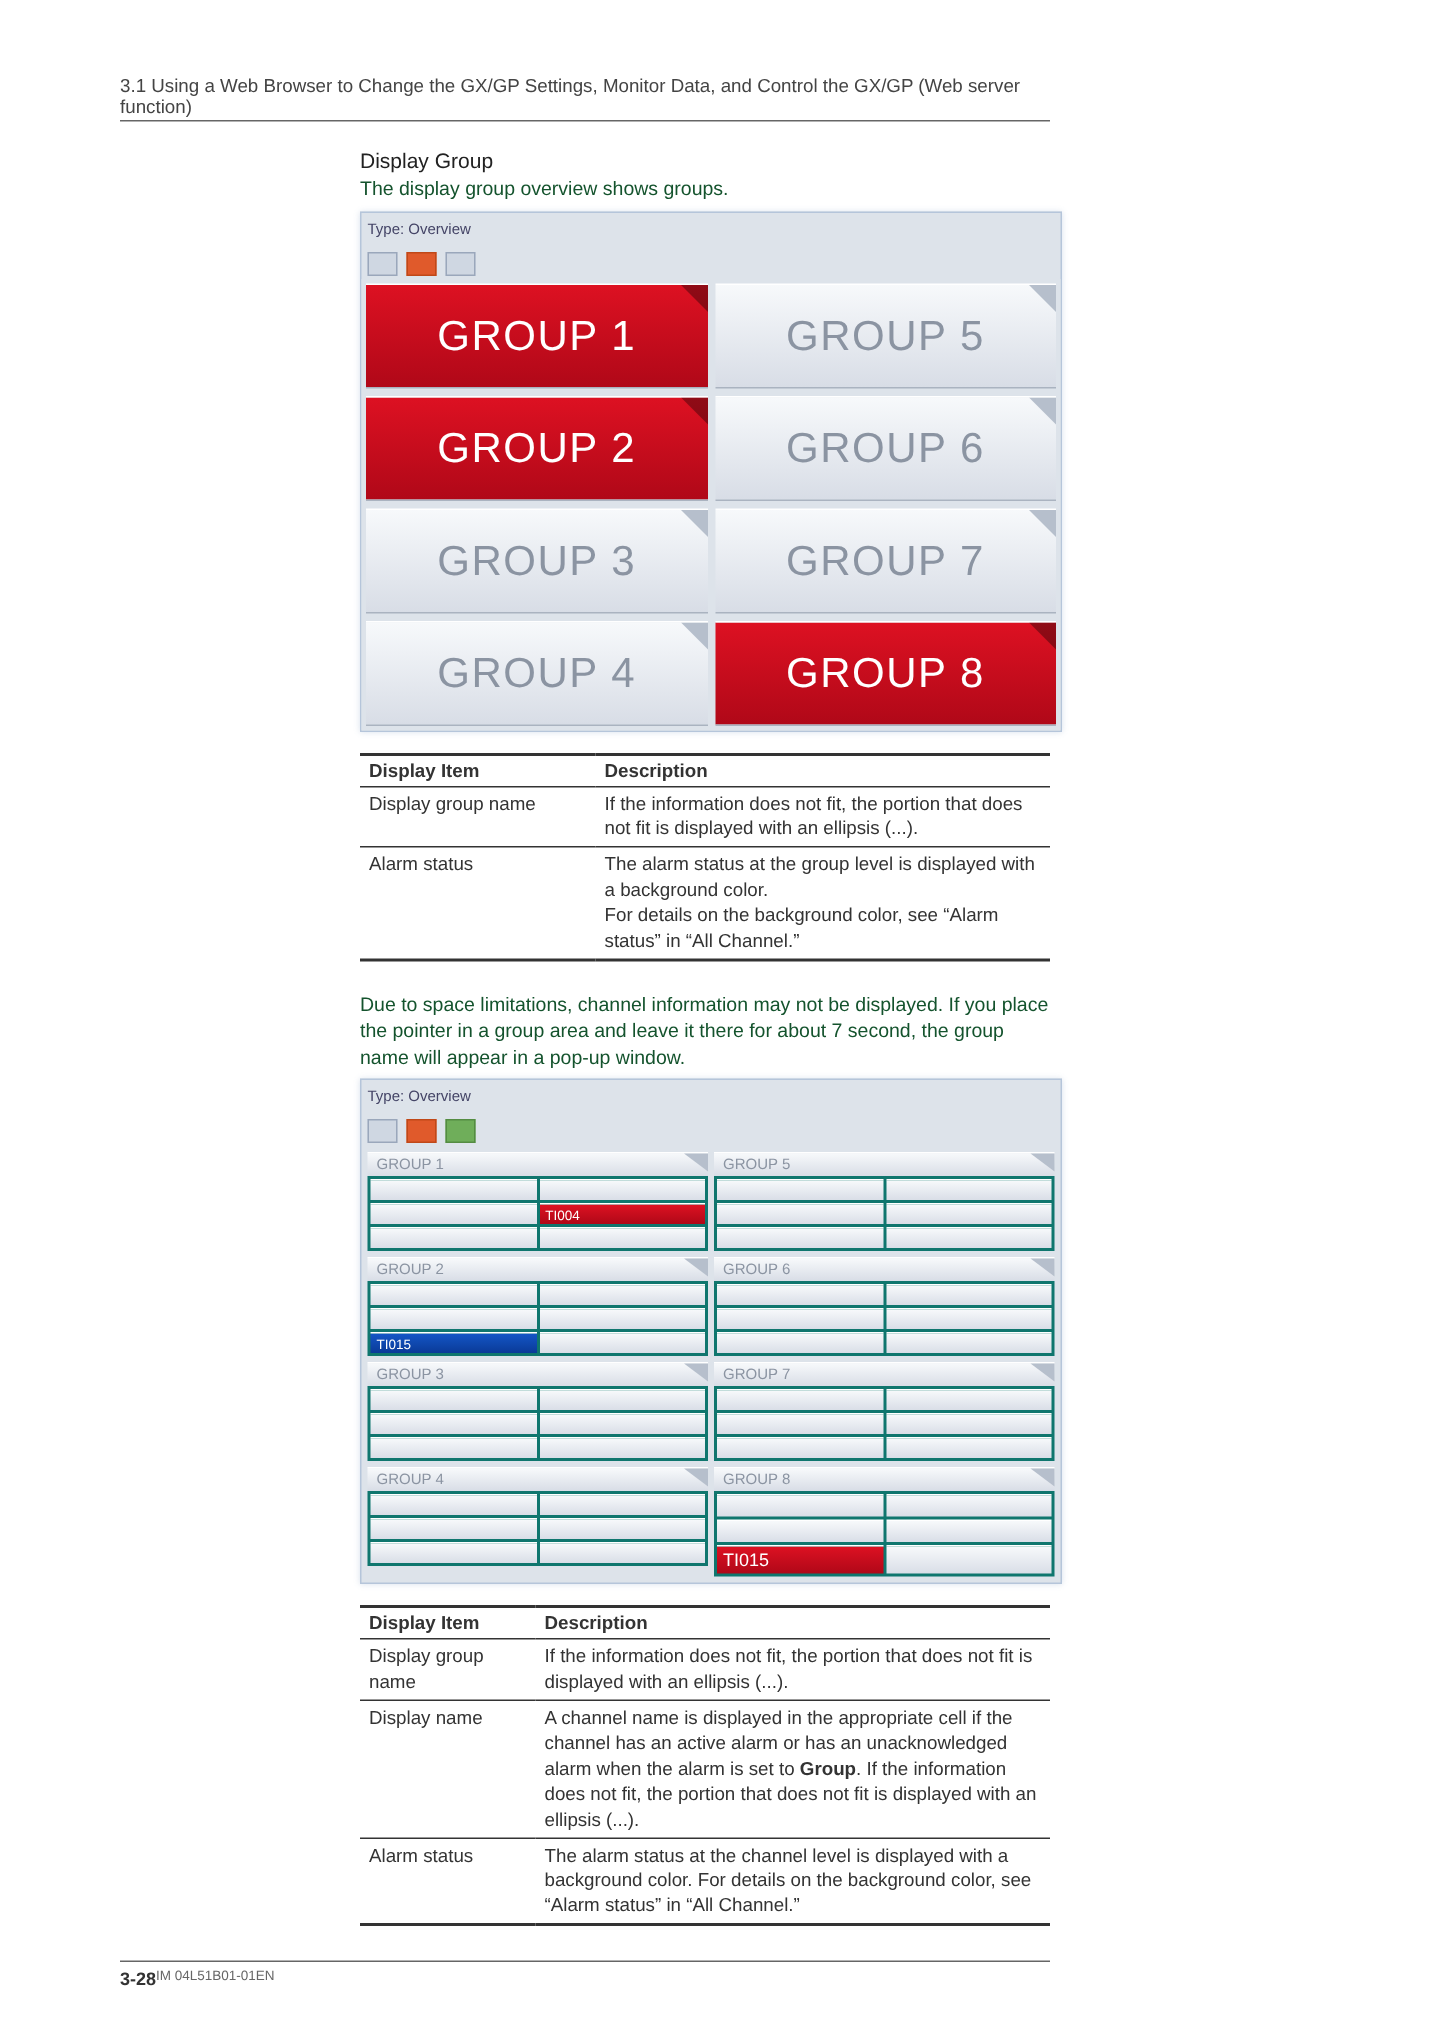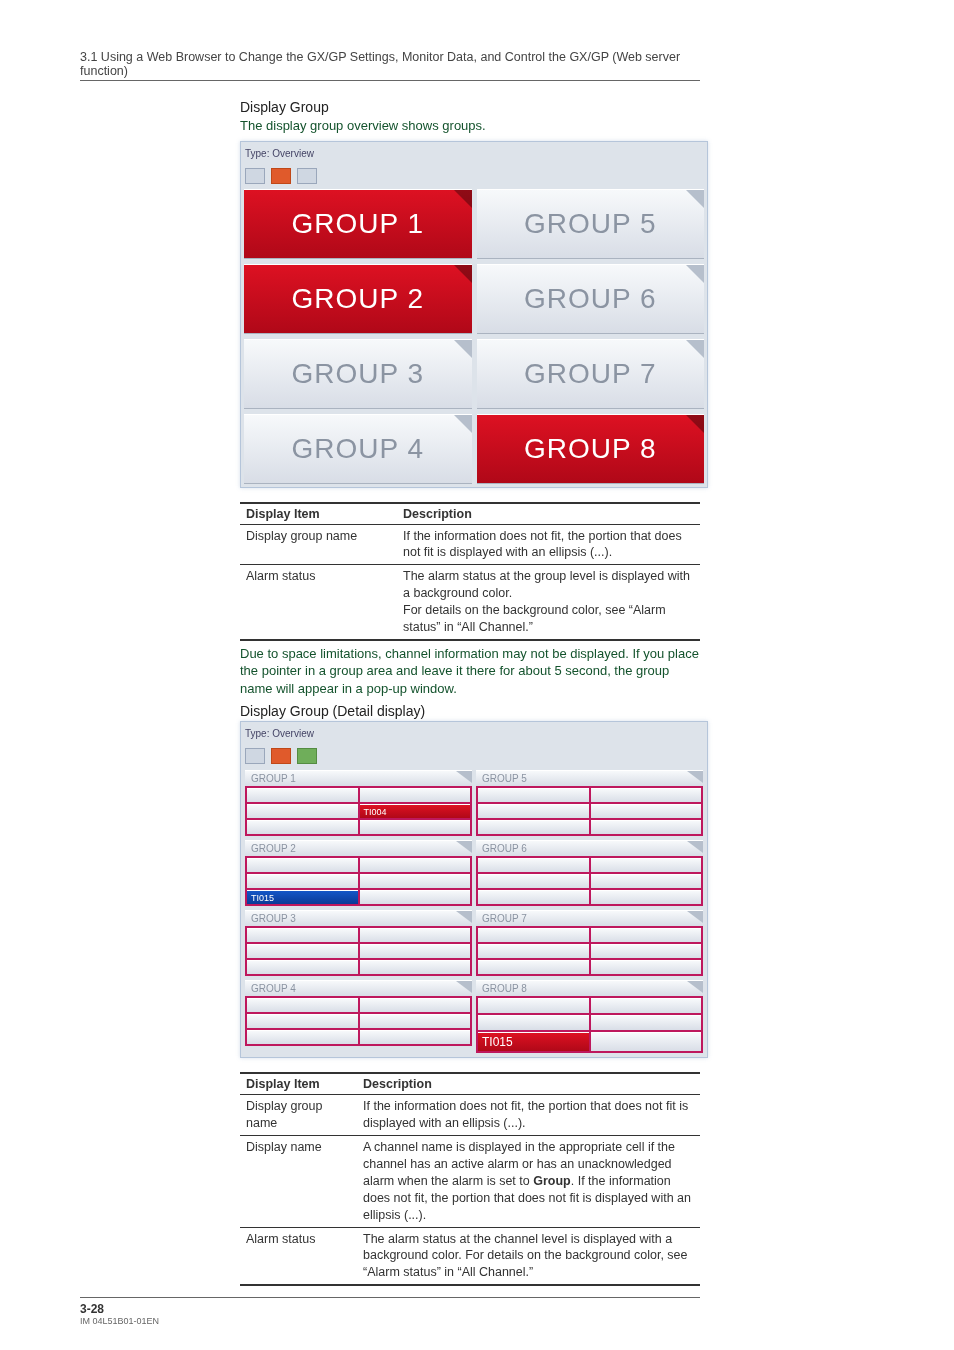--- a/index.html
+++ b/index.html
@@ -94,21 +94,21 @@
     border-left: 18px solid transparent;
   }
   .tile-gray .tile-ear {
     border-top-color: #b6bfcc;
   }
 
   
   table.desc {
     border-collapse: collapse;
     width: 100%;
-    margin: 0 0 4px 0;
+    margin: 0 0 20px 0;
     font-size: 12.5px;
   }
   table.desc th {
     text-align: left;
     font-weight: bold;
     border-top: 2px solid #333;
     border-bottom: 1px solid #333;
     padding: 3px 6px;
   }
   table.desc td {
@@ -153,21 +153,21 @@
     width:0;height:0;
     border-top: 12px solid #b6bfcc;
     border-left: 16px solid transparent;
   }
   .chgrid {
     display: grid;
     grid-template-columns: 1fr 1fr;
     grid-auto-rows: 14px;
     gap: 2px;
     padding: 2px;
-    background: #be185d;
+    background: #0f766e;
   }
   .ch {
     background: linear-gradient(#f7f9fb,#d9dee7);
     border-top: 1px solid #fff;
     font-size: 9px;
     color: #fff;
     display: flex;
     align-items: center;
     padding-left: 4px;
   }
@@ -179,21 +179,20 @@
     position: absolute;
     bottom: 24px;
     left: 80px;
     right: 60px;
     border-top: 1px solid #666;
     padding-top: 4px;
     display: flex;
     justify-content: flex-start;
     font-size: 12px;
     color: #333;
-    flex-direction: column;
   }
   .footer .pg { font-weight: bold; }
   .footer .im { font-size: 9px; color: #666; }
 </style>
 </head>
 <body>
 
 <div class="page">
   <div class="header-line"><span>3.1  Using a Web Browser to Change the GX/GP Settings, Monitor Data, and Control the GX/GP (Web server function)</span></div>
 
@@ -234,23 +233,22 @@
             <td style="white-space: pre-line;">If the information does not fit, the portion that does not fit is displayed with an ellipsis (...).</td>
           </tr>
           <tr>
             <td>Alarm status</td>
             <td style="white-space: pre-line;">The alarm status at the group level is displayed with a background color.
 For details on the background color, see “Alarm status” in “All Channel.”</td>
           </tr>
         </tbody>
     </table>
 
-    <p class="body-text">Due to space limitations, channel information may not be displayed. If you place the pointer in a group area and leave it there for about 5 second, the group name will appear in a pop-up window.</p>
-
-    <p class="section-title">Display Group (Detail display)</p>
+    <p class="body-text">Due to space limitations, channel information may not be displayed. If you place the pointer in a group area and leave it there for about 7 second, the group name will appear in a pop-up window.</p>
+
 
     <div class="shot2">
       <div class="shot-top">Type: Overview</div>
       <div class="icon-row">
         <span class="ico"></span>
         <span class="ico" style="background:#e05a2b;border-color:#c04818"></span>
         <span class="ico" style="background:#6fae5a;border-color:#548c42"></span>
       </div>
       <div class="groups">
 

